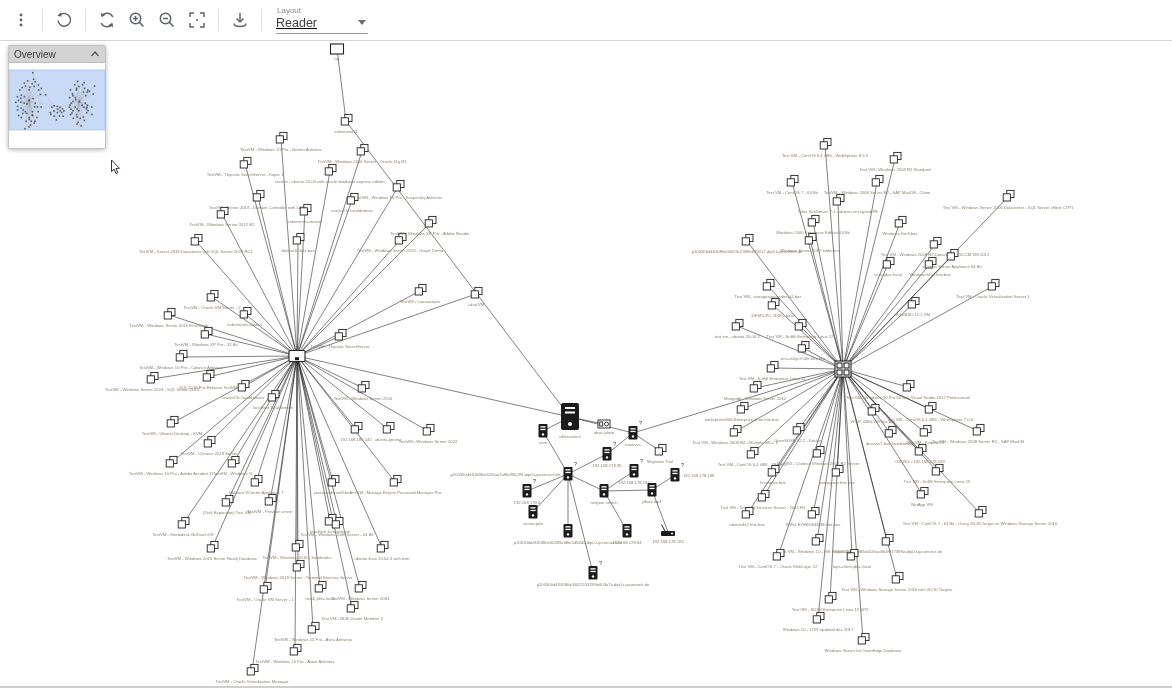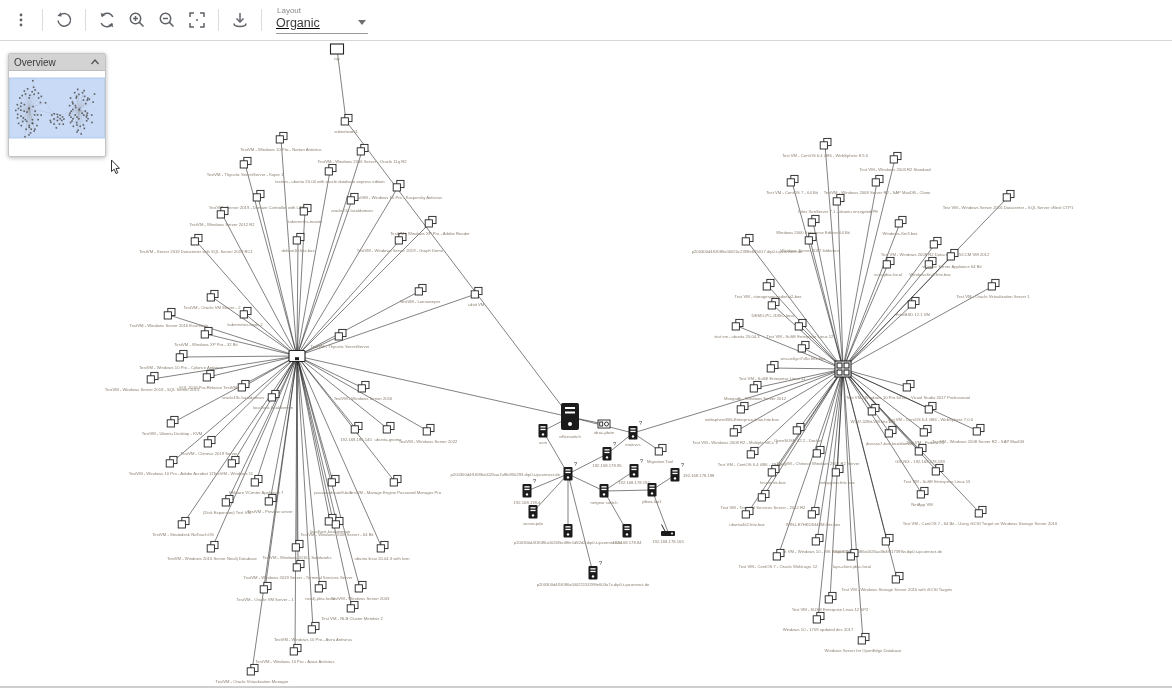--- a/index.html
+++ b/index.html
@@ -19,21 +19,21 @@
   .filter-field legend { font-size:8px; color:#8a8a8a; padding:0 3px; margin-left:2px; }
   .filter-field input { flex:1; border:none; outline:none; font-size:12px; color:#444; background:transparent; margin-top:-8px; font-family:"Liberation Sans", sans-serif; }
   .filter-field input::placeholder { color:#9e9e9e; }
   .filter-field .search-ic { margin-top:-8px; }
 
   
   .canvas-wrap { position:absolute; left:0; top:40px; width:1172px; height:648px; border-top:1px solid #d6d6d6; border-bottom:2px solid #cfcfcf; background:#fff; }
   #graph-svg { position:absolute; left:0; top:0; }
 
   
-  .overview { position:absolute; left:8px; top:4px; width:98px; height:104px; background:#fff; border:1px solid #c4c4c4; border-radius:2px; box-shadow:0 1px 4px rgba(0,0,0,.28); z-index:6;margin-top:8px; }
+  .overview { position:absolute; left:8px; top:4px; width:98px; height:104px; background:#fff; border:1px solid #c4c4c4; border-radius:2px; box-shadow:0 1px 4px rgba(0,0,0,.28); z-index:6; }
   .overview-header { height:17px; background:#d3d3d3; border-bottom:1px solid #bdbdbd; display:flex; align-items:center; justify-content:space-between; padding:0 5px; cursor:move; }
   .overview-header .title { font-size:10px; color:#3a3a3a; }
   .overview-body { position:relative; width:96px; height:84px; background:#fff; }
 
   .cursor { position:absolute; z-index:7; }
 </style>
 </head>
 <body>
 
 <div class="toolbar">
@@ -92,21 +92,21 @@
         <line x1="10" y1="3" x2="10" y2="11.5"></line>
         <polyline points="6.5,8.5 10,12 13.5,8.5"></polyline>
         <path d="M4 13.5 C4 16 6 16.5 10 16.5 C14 16.5 16 16 16 13.5"></path>
       </svg>
   </button>
   <div class="vsep"></div>
 
   <div class="layout-select">
     <span class="lbl">Layout</span>
     <div class="val-row">
-      <span class="val">Organic</span>
+      <span class="val">Reader</span>
       <span class="caret"></span>
     </div>
   </div>
 
 </div>
 
 <div class="canvas-wrap">
   <svg id="graph-svg" width="1172" height="648" viewBox="0 40 1172 648">
       <g>
         <line x1="297" y1="355" x2="570" y2="416" stroke="#1c1c1c" stroke-width="0.65" opacity="0.85"></line>

